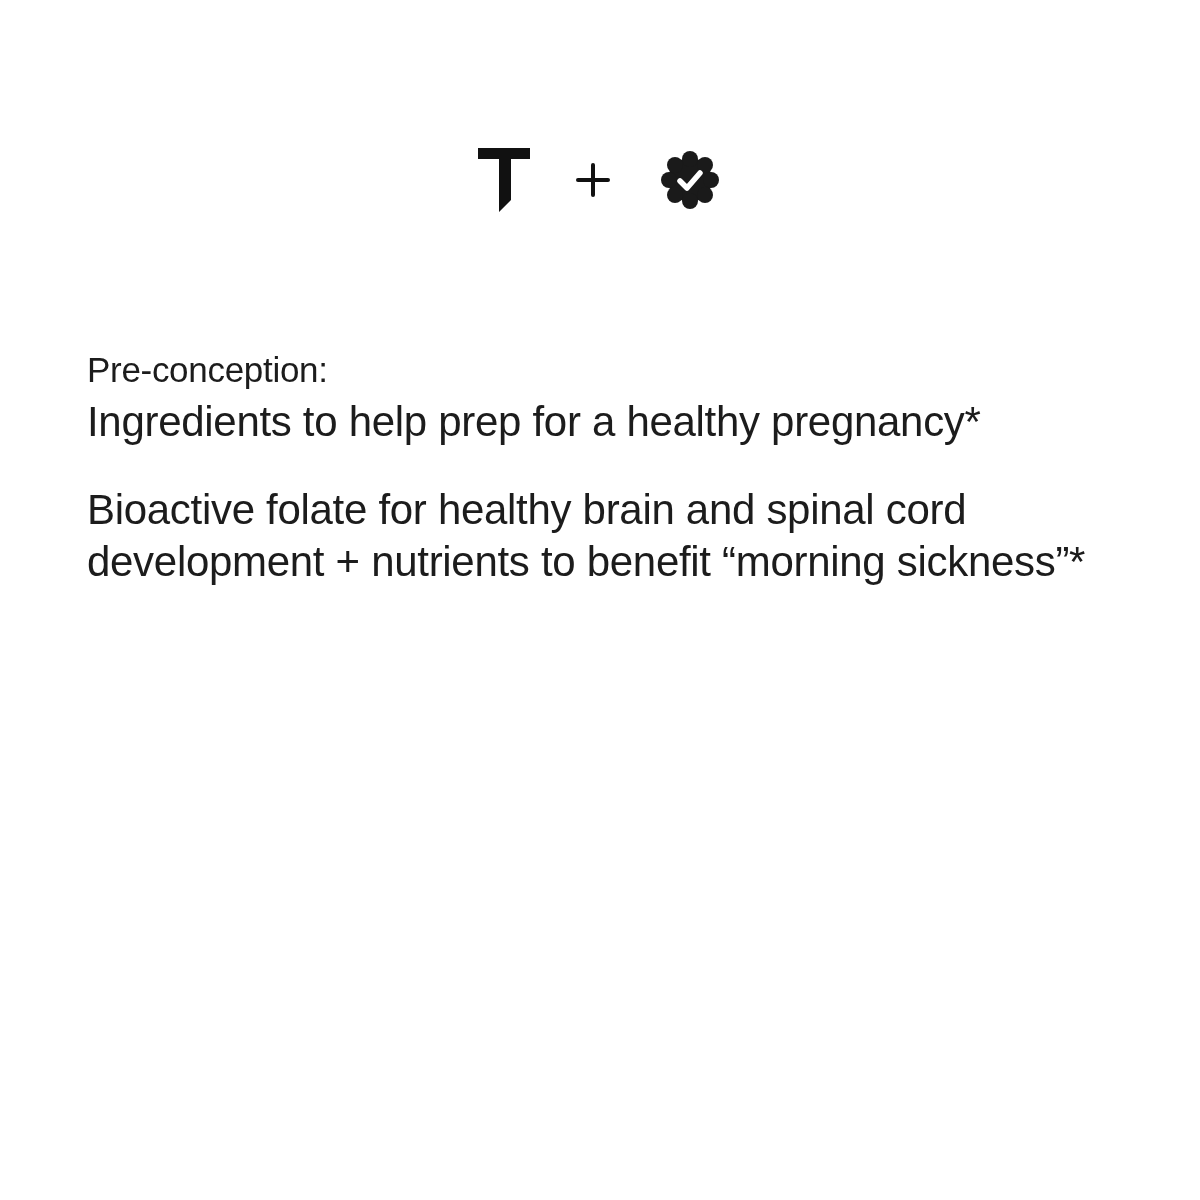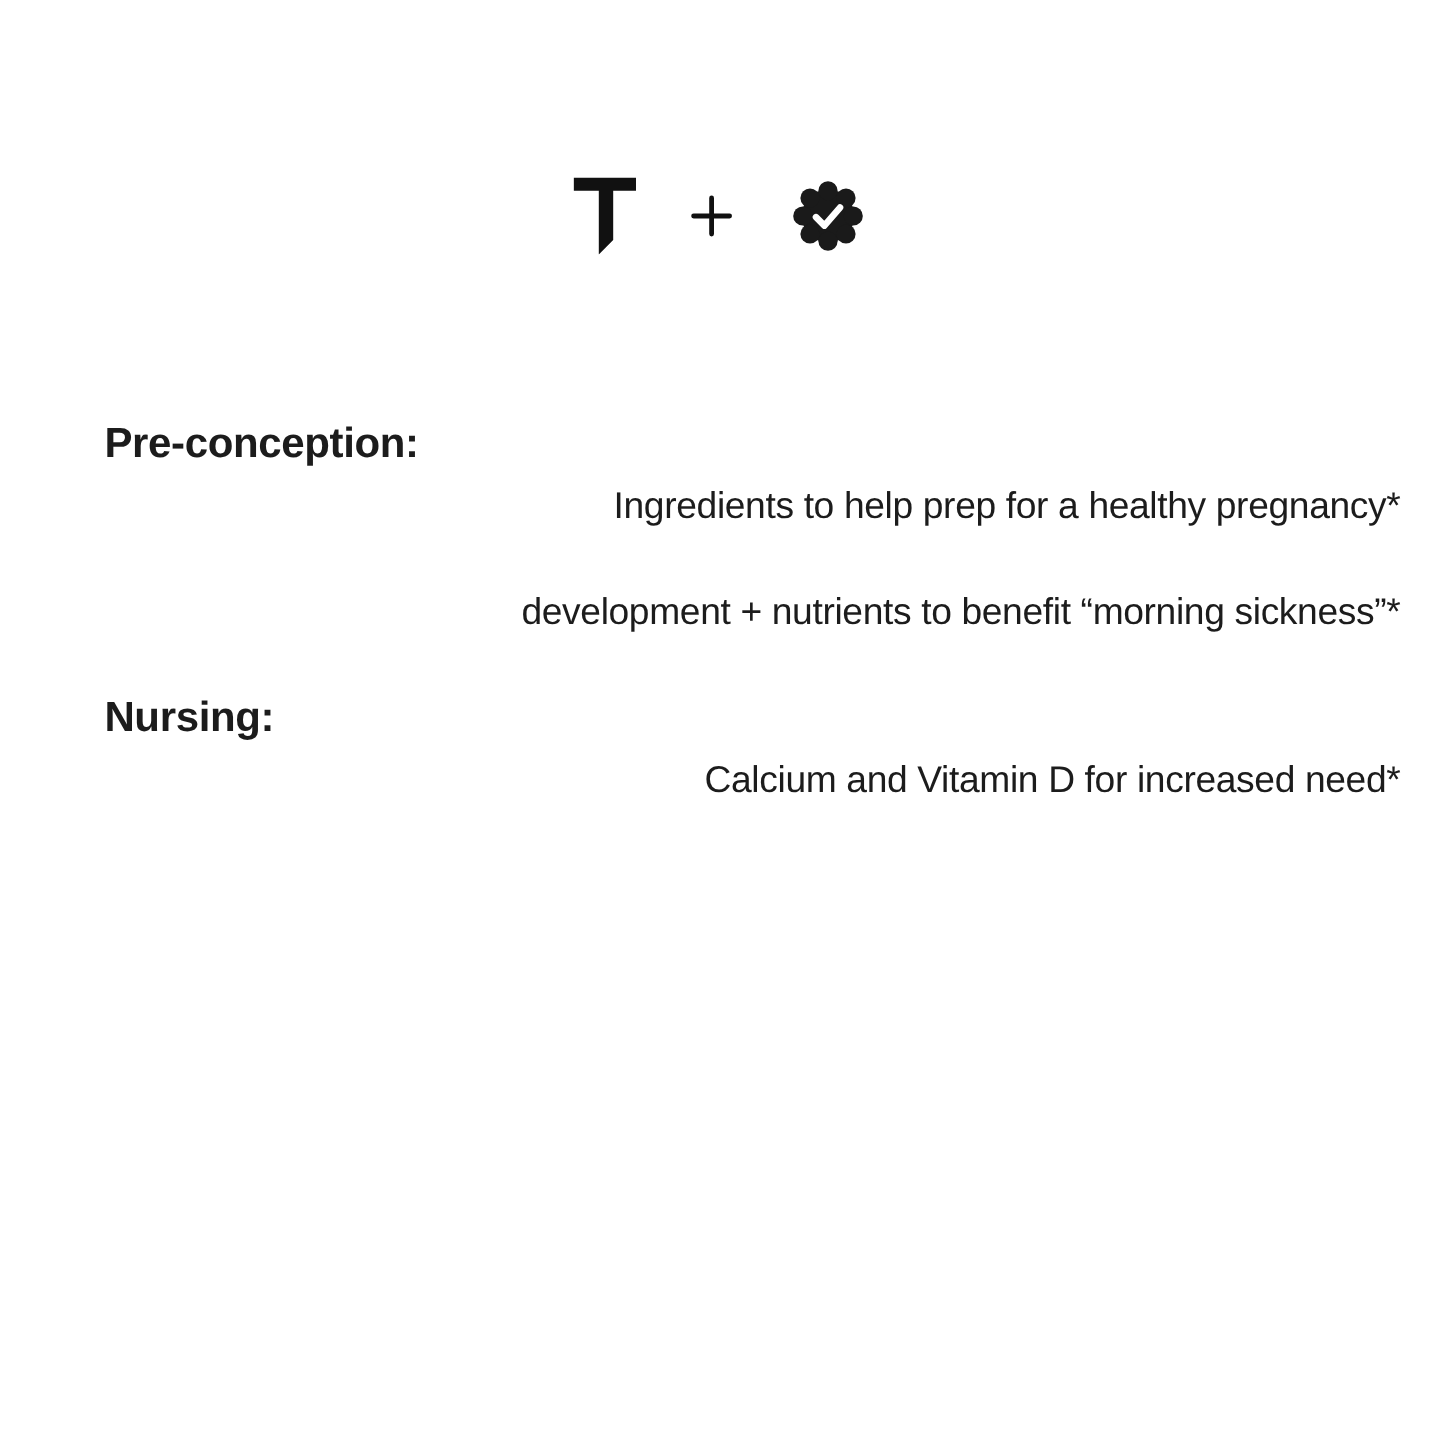--- a/index.html
+++ b/index.html
@@ -4,22 +4,22 @@
 <style>
   html, body { margin: 0; padding: 0; background: #ffffff; }
   body { width: 1200px; height: 1200px; position: relative; overflow: hidden;
          font-family: "Liberation Sans", "DejaVu Sans", sans-serif; color: #1c1c1c; }
   .logos { position: absolute; top: 140px; left: 0; width: 1200px; height: 80px; }
   .logo-t { position: absolute; left: 478px; top: 8px; }
   .plus { position: absolute; left: 573px; top: 20px; }
   .badge { position: absolute; left: 660px; top: 10px; }
   .sections { position: absolute; left: 87px; top: 344px; width: 1080px; }
   .section { margin-bottom: 36px; }
-  .heading { font-weight: bold; font-size: 35px; line-height: 52px; letter-spacing: -0.3px; }
-  .body { font-size: 31px; line-height: 52px; letter-spacing: -0.3px; text-align: right; }
+  .heading { font-weight: normal; font-size: 35px; line-height: 52px; letter-spacing: -0.3px; }
+  .body { font-size: 42px; line-height: 52px; letter-spacing: -0.3px; }
 </style>
 </head>
 <body>
 
 <div class="logos">
   <svg class="logo-t" width="52" height="64" viewBox="0 0 52 64">
     <path d="M0 0 H52 V11 H33 V52 L21 64 V11 H0 Z" fill="#111"></path>
   </svg>
   <svg class="plus" width="40" height="40" viewBox="0 0 40 40">
     <rect x="18" y="3" width="4" height="34" rx="2" fill="#111"></rect>
@@ -40,21 +40,18 @@
     <path d="M20 31 L27 38 L40 23" stroke="#fff" stroke-width="5.5" fill="none" stroke-linecap="round" stroke-linejoin="round"></path>
   </svg>
 </div>
 
 <div class="sections">
   <div class="section">
     <div class="heading">Pre-conception:</div>
     <div class="body">Ingredients to help prep for a healthy pregnancy*</div>
   </div>
   <div class="section">
+    <div class="body">Bioactive folate for healthy brain and spinal cord</div>
     <div class="body">development + nutrients to benefit “morning sickness”*</div>
   </div>
   <div class="section">
   </div>
-  <div class="section">
-    <div class="heading">Nursing:</div>
-    <div class="body">Calcium and Vitamin D for increased need*</div>
-  </div>
 </div>
 
 </body></html>

